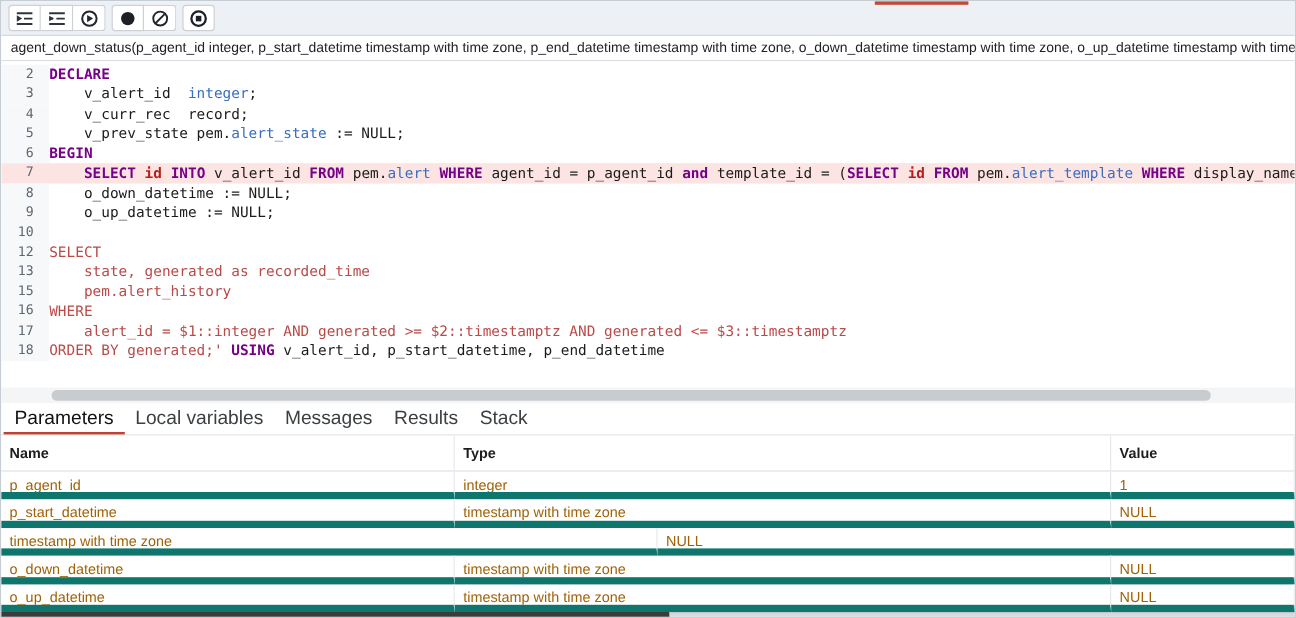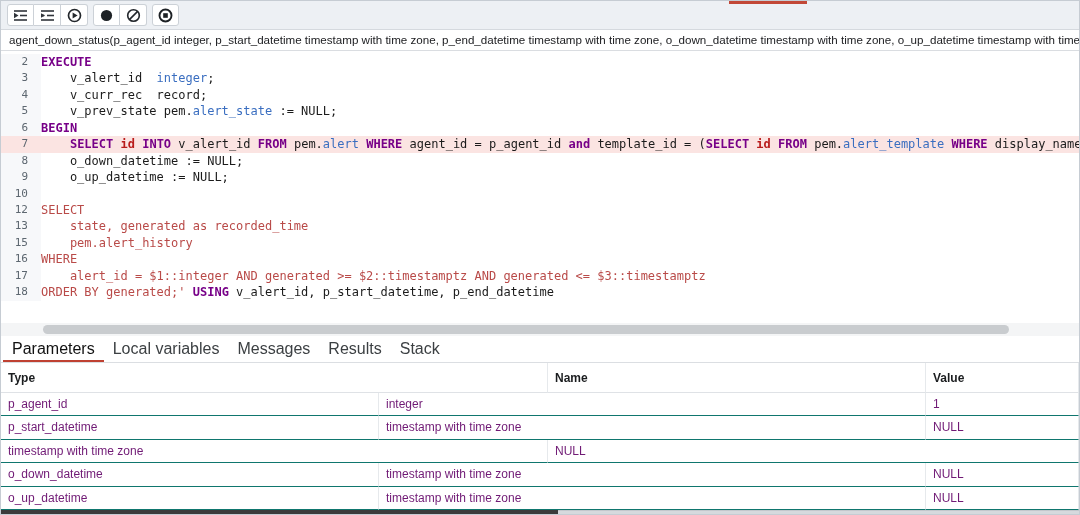--- a/index.html
+++ b/index.html
@@ -54,22 +54,22 @@
   .hscroll { position:absolute; left:0; right:0; bottom:0; height:13px; background:#f4f5f6; }
   .hscroll .thumb { position:absolute; left:42px; top:2px; width:966px; height:9px; background:#c9cccf; border-radius:5px; }
   
   .tabbar { height:27px; background:#fff; border-bottom:1px solid #dbdee2; display:flex; padding-left:2px; }
   .tab { padding:0 9px; line-height:25px; font-size:16px; color:#3c4043; cursor:pointer; border-bottom:2px solid transparent; }
   .tab.active { color:#111; border-bottom:2px solid #bf4132; }
   
   .grid { background:#fff; }
   .grow { display:flex; }
   .gcell {
-    padding-left:7px; border-right:1px solid #e6e9ec; border-bottom:1px solid #0f766e;
-    font-size:12px; color:#701a75; overflow:hidden; white-space:nowrap;
+    padding-left:7px; border-right:1px solid #e6e9ec; border-bottom:6px solid #0f766e;
+    font-size:12px; color:#a16207; overflow:hidden; white-space:nowrap;
   }
   .grow .c0 { width:378px; min-width:378px; }
   .grow .c1 { width:547px; min-width:547px; }
   .grow .c2 { flex:1; }
   .grow.head .gcell { font-weight:bold; height:30px; line-height:30px; color:#1b1d1f; border-bottom:1px solid #dfe2e6; }
   .grow.body .gcell { height:23.4px; line-height:23px; }
   
   .bottom-strip { height:6px; display:flex; }
   .bottom-strip .dark { width:557px; background:#3b3b3b; }
   .bottom-strip .light { flex:1; background:#d6d9dd; border-top:1px solid #c3c7cc; }
@@ -143,21 +143,21 @@
           </span>
         </button>
       </div>
     </div>
 
   <div class="sigbar">agent_down_status(p_agent_id integer, p_start_datetime timestamp with time zone, p_end_datetime timestamp with time zone, o_down_datetime timestamp with time zone, o_up_datetime timestamp with time zone)</div>
 
   <div class="editor">
     <div class="editor-line">
         <span class="ln">2</span>
-        <span class="code"><span class="k">EXECUTE</span></span>
+        <span class="code"><span class="k">DECLARE</span></span>
       </div>
       <div class="editor-line">
         <span class="ln">3</span>
         <span class="code"><span class="p">    v_alert_id  </span><span class="t">integer</span><span class="p">;</span></span>
       </div>
       <div class="editor-line">
         <span class="ln">4</span>
         <span class="code"><span class="p">    v_curr_rec  record;</span></span>
       </div>
       <div class="editor-line">
@@ -216,22 +216,22 @@
   <div class="tabbar">
       <div class="tab active">Parameters</div>
       <div class="tab">Local variables</div>
       <div class="tab">Messages</div>
       <div class="tab">Results</div>
       <div class="tab">Stack</div>
     </div>
 
   <div class="grid">
       <div class="grow head">
+        <div class="gcell c0">Name</div>
         <div class="gcell c1">Type</div>
-        <div class="gcell c0">Name</div>
         <div class="gcell c2">Value</div>
       </div>
       <div class="grow body">
         <div class="gcell c0">p_agent_id</div>
         <div class="gcell c1">integer</div>
         <div class="gcell c2">1</div>
       </div>
       <div class="grow body">
         <div class="gcell c0">p_start_datetime</div>
         <div class="gcell c1">timestamp with time zone</div>

